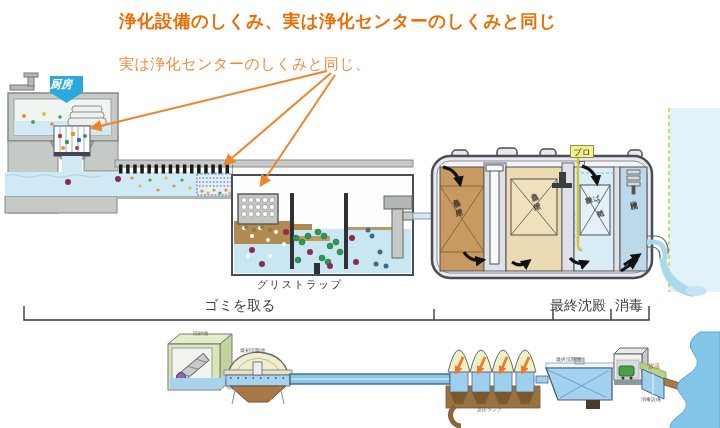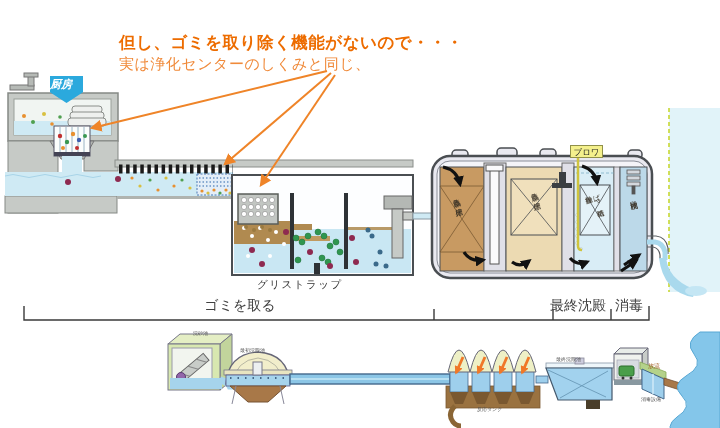--- a/index.html
+++ b/index.html
@@ -8,21 +8,21 @@
   .abs{position:absolute;}
   svg{position:absolute;left:0;top:0;}
   .hline{white-space:nowrap;}
   .h1{left:119px;top:9px;font-size:17.5px;font-weight:bold;color:#ed6c00;letter-spacing:.5px;}
   .h2{left:119px;top:32px;font-size:16.5px;font-weight:bold;color:#ed6c00;letter-spacing:.5px;}
   .h3{left:119px;top:55px;font-size:15px;font-weight:normal;color:#f08a3a;letter-spacing:.5px;}
   .banner{left:50px;top:76px;width:33px;height:27px;background:#2ba9dd;
           clip-path:polygon(0 0,100% 0,100% 60%,50% 100%,0 60%);
           color:#fff;font-weight:bold;font-style:italic;font-size:11px;
           line-height:16px;}
-  .blower{left:570px;top:145px;width:33px;height:13px;background:#f4f08c;border:1px solid #90904a;
+  .blower{left:570px;top:145px;width:24px;height:13px;background:#f4f08c;border:1px solid #90904a;
           font-size:8.5px;line-height:12px;text-align:center;color:#222;box-sizing:border-box;}
   .gtl{left:257px;top:278px;font-size:10.5px;color:#333;letter-spacing:1.5px;white-space:nowrap;}
   .vlab{writing-mode:vertical-rl;font-size:7.5px;line-height:8px;color:#3a3226;
         white-space:pre-line;transform:rotate(-14deg);}
   .c1{left:451px;top:194px;}
   .c2{left:529px;top:188px;color:#4a4236;}
   .c3{left:584px;top:190px;writing-mode:vertical-lr;font-size:7px;}
   .c4{left:627px;top:196px;}
   .stage{top:297px;font-size:14px;color:#404040;white-space:nowrap;transform:translateX(-50%);}
   .s1{left:240px;}.s2{left:492px;}.s3{left:578px;}.s4{left:629px;}
@@ -338,21 +338,21 @@
         <circle cx="631" cy="378" r="1.5" fill="#333"></circle>
     <rect x="614" y="380" width="28" height="5" fill="#8898a0"></rect>
     <polygon points="640,362 666,372 666,379 640,369" fill="#b4d28a" stroke="#88a858" stroke-width=".8"></polygon>
     <polygon points="642,369 664,379 664,399 642,389" fill="#9ecfec" stroke="#44688c"></polygon>
     <line x1="653" y1="374" x2="653" y2="394" stroke="#cfeaf8" stroke-width="1.5"></line>
     <polygon points="664,378 680,383 680,390 664,385" fill="#a87848" stroke="#765232" stroke-width=".8"></polygon>
     <path d="M700,332 q-16,10 -6,22 q10,12 -8,22 q-15,9 -4,20 q11,11 -5,21 q-13,9 -2,21 q9,10 20,12 l25,4 V332 Z" fill="#84c6ea" stroke="#58a8d4"></path>
   </g>
 </svg>
 
-  <div class="abs hline h2">但し、ゴミを取り除く機能がないので・・・</div>
+  <div class="abs hline h1">浄化設備のしくみ、実は浄化センターのしくみと同じ</div>
   <div class="abs hline h3">実は浄化センターのしくみと同じ、</div>
 
   <div class="abs banner">厨房</div>
   <div class="abs blower">ブロワ</div>
   <div class="abs gtl">グリストラップ</div>
 
   <div class="abs vlab c1">嫌気ろ床槽</div>
   <div class="abs vlab c2">嫌気ろ床槽</div>
   <div class="abs vlab c3">接触
 ばっ気槽</div>

